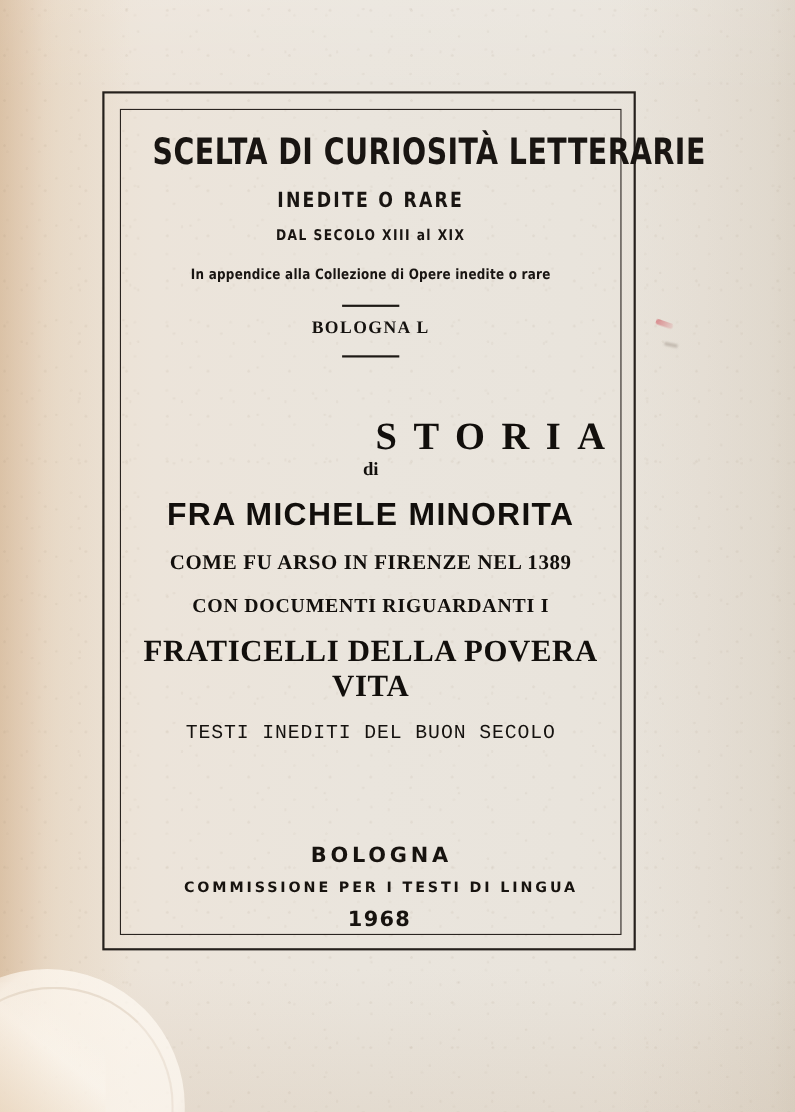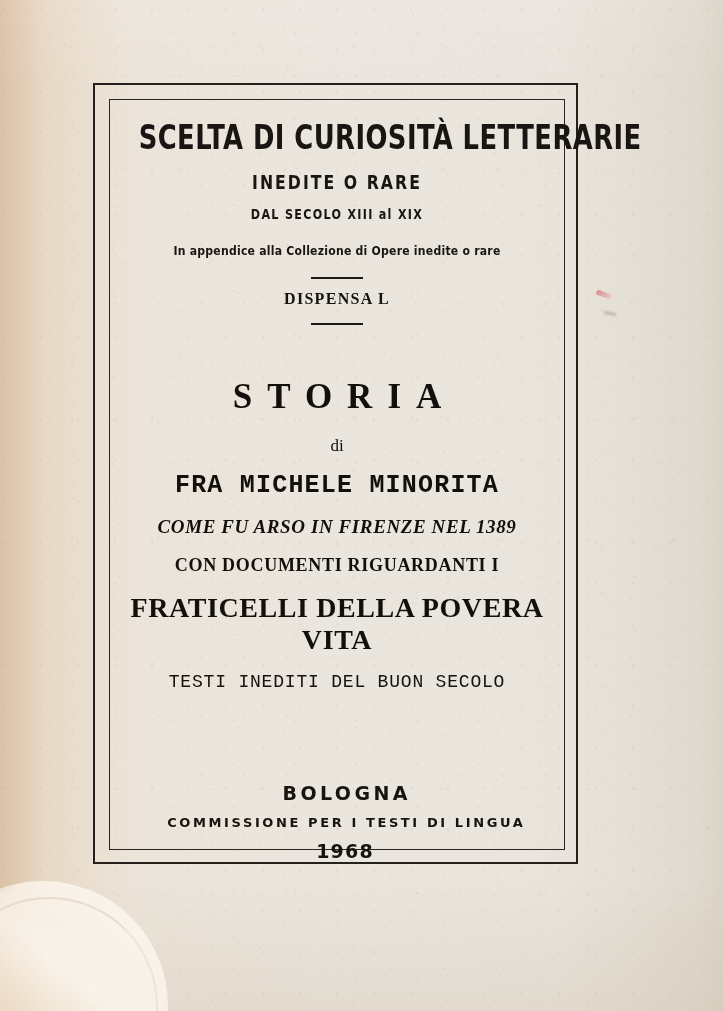--- a/index.html
+++ b/index.html
@@ -204,40 +204,40 @@
 
   
   .storia {
     font-family: "Liberation Serif", serif;
     font-weight: bold;
     font-size: 35px;
     letter-spacing: 15px;
     text-indent: 15px;
     margin-top: 52px;
     color: #120f0c;
+    text-align: right;
   }
   .di {
     font-family: "Liberation Serif", serif;
-    font-weight: normal;
+    font-weight: bold;
     font-size: 17px;
-    margin-top: 19px;
+    margin-top: 0;
     color: #120f0c;
   }
   .author {
-    font-family: Liberation Mono, monospace;
-    font-weight: bold;
-    font-size: 25px;
+    font-family: Liberation Sans, sans-serif;
+    font-weight: bold;
+    font-size: 29px;
     letter-spacing: 1.2px;
     margin-top: 15px;
     color: #120f0c;
   }
   .sub-italic {
     font-family: "Liberation Serif", serif;
     font-weight: bold;
-    font-style: italic;
     font-size: 19px;
     letter-spacing: .6px;
     margin-top: 16px;
     color: #120f0c;
   }
   .sub-roman {
     font-family: "Liberation Serif", serif;
     font-weight: bold;
     font-size: 18px;
     letter-spacing: .7px;
@@ -315,21 +315,21 @@
     <div class="series-title">SCELTA DI CURIOSITÀ LETTERARIE</div>
 
     <div class="series-sub1">INEDITE O RARE</div>
 
     <div class="series-sub2">DAL SECOLO XIII al XIX</div>
 
     <div class="series-note">In appendice alla Collezione di Opere inedite o rare</div>
 
     <div class="rule" id="rule-top"></div>
 
-    <div class="dispensa">DISPENSA L</div>
+    <div class="dispensa">BOLOGNA L</div>
 
     <div class="rule" id="rule-bottom"></div>
 
     <div class="storia">STORIA</div>
 
     <div class="di">di</div>
 
     <div class="author">FRA MICHELE MINORITA</div>
 
     <div class="sub-italic">COME FU ARSO IN FIRENZE NEL 1389</div>

